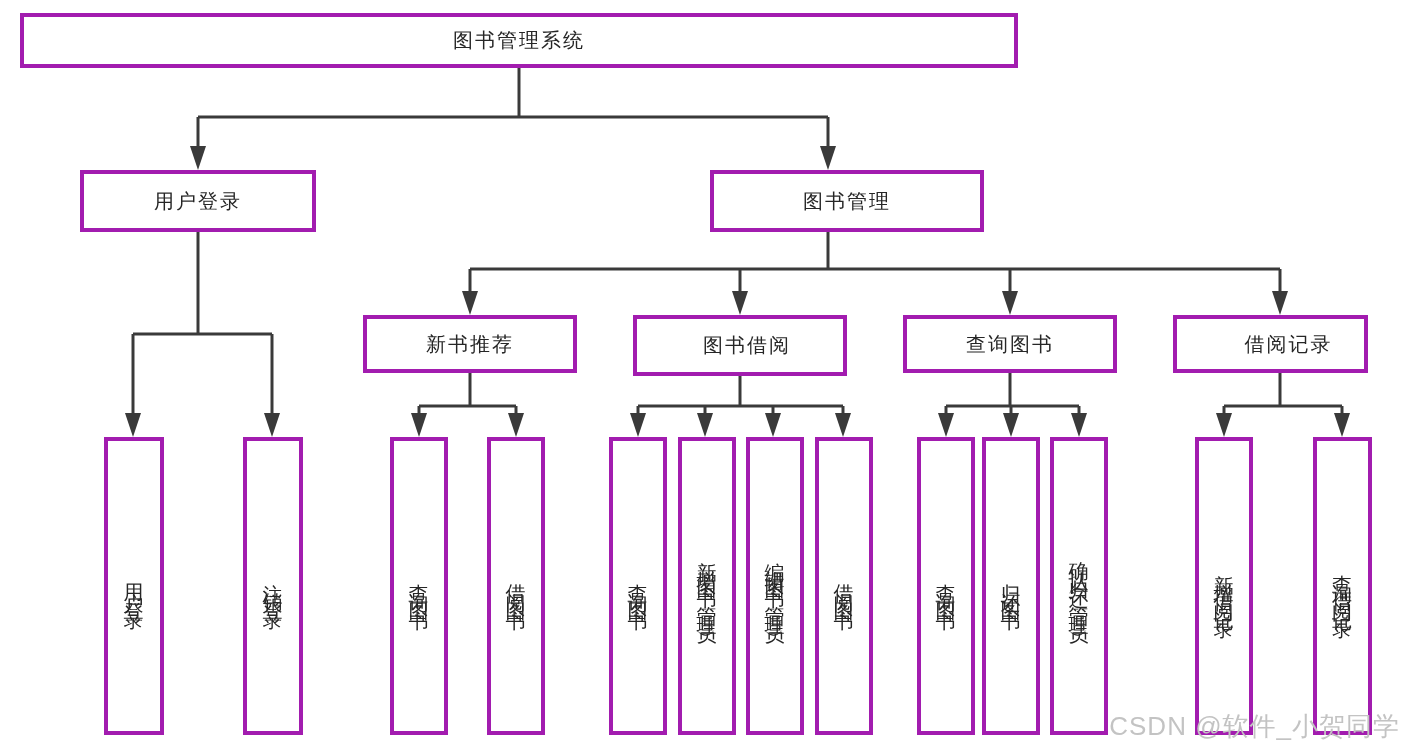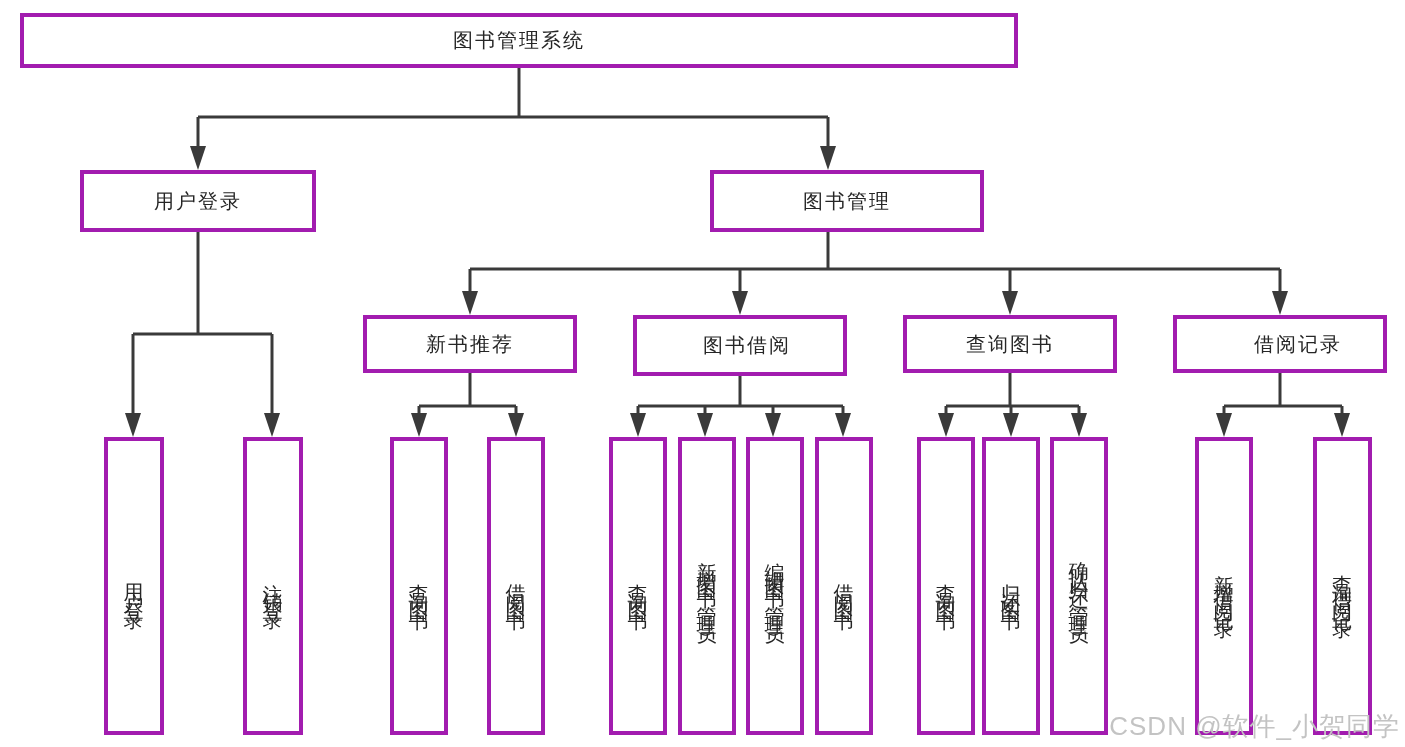--- a/index.html
+++ b/index.html
@@ -123,21 +123,21 @@
 
   <div class="box hbox" style="left:363px;top:315px;width:214px;height:58px;">
     <span>新书推荐</span>
   </div>
   <div class="box hbox" style="left:633px;top:315px;width:214px;height:61px;padding-left:14px;">
     <span>图书借阅</span>
   </div>
   <div class="box hbox" style="left:903px;top:315px;width:214px;height:58px;">
     <span>查询图书</span>
   </div>
-  <div class="box hbox" style="left:1173px;top:315px;width:214px;height:58px;padding-left:36px;">
+  <div class="box hbox" style="left:1173px;top:315px;width:195px;height:58px;padding-left:36px;">
     <span>借阅记录</span>
   </div>
 
   <div class="box vbox" style="left:104px;top:437px;width:60px;height:298px;">
     <span>用户登录</span>
   </div>
   <div class="box vbox" style="left:243px;top:437px;width:60px;height:298px;">
     <span>注销登录</span>
   </div>
 

